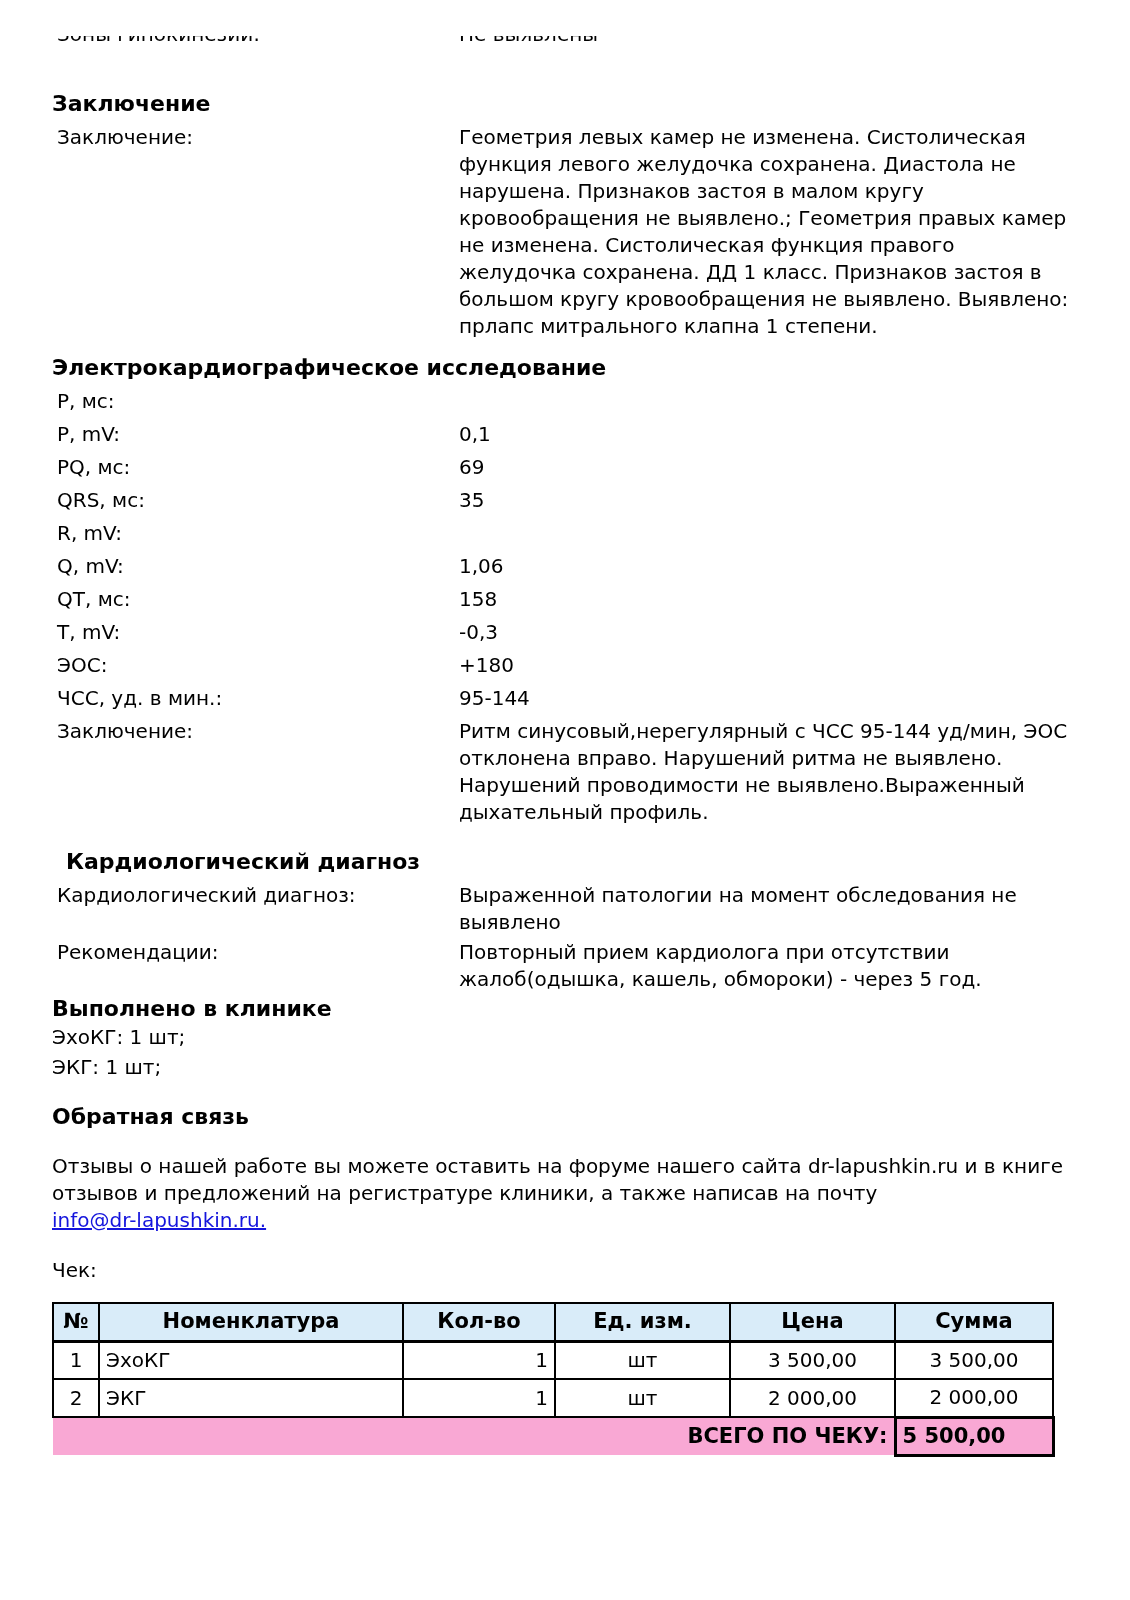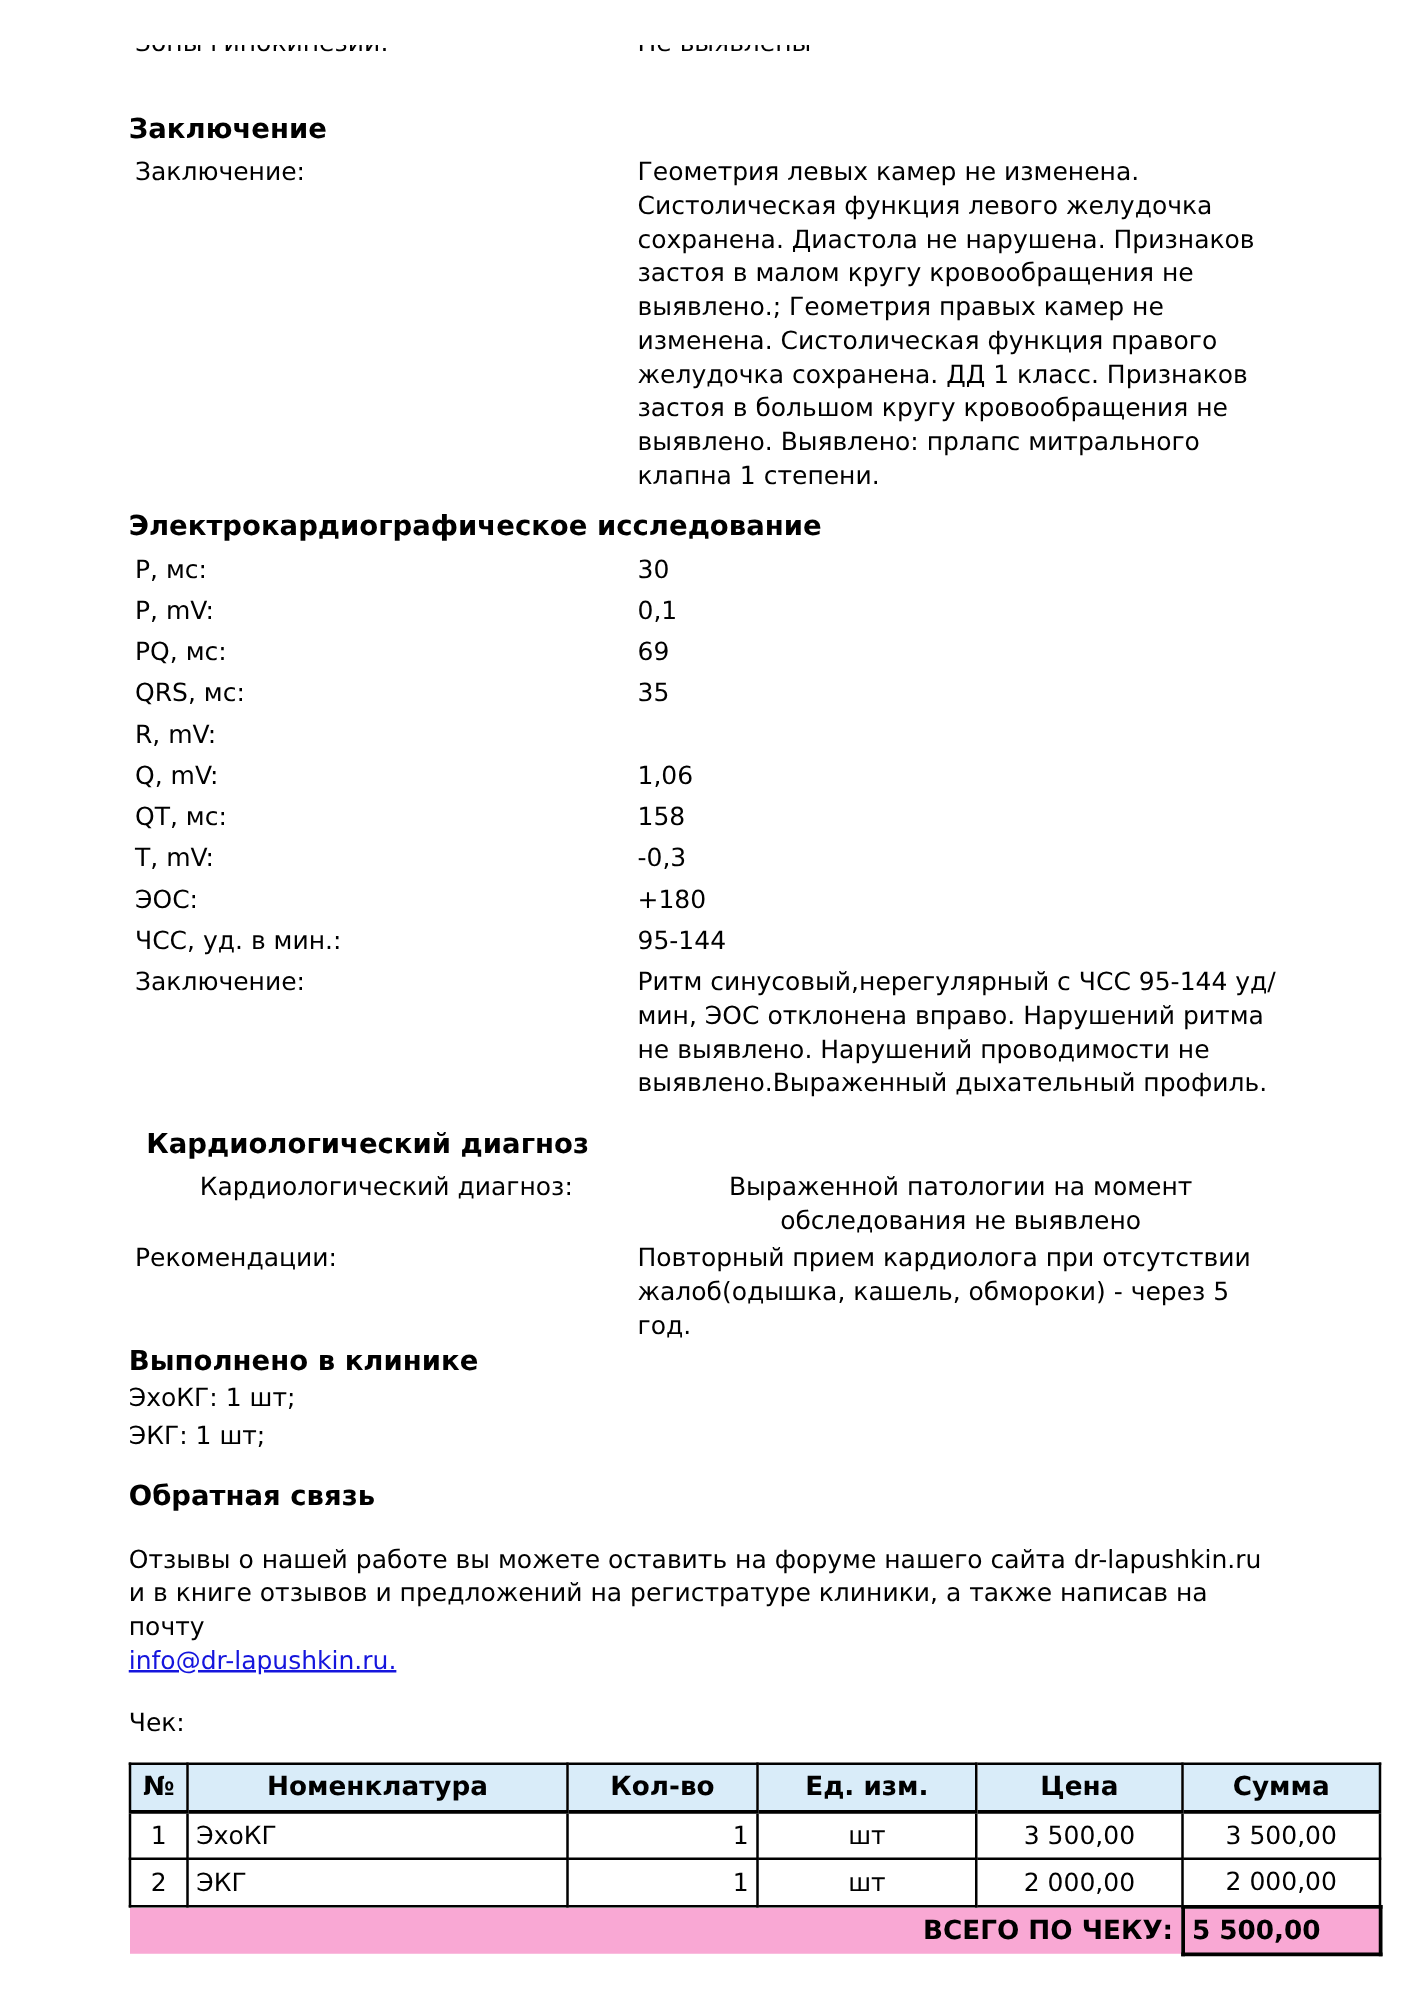--- a/index.html
+++ b/index.html
@@ -2,42 +2,42 @@
 <html lang="ru"><head>
 <meta charset="utf-8">
 <style>
   * { margin:0; padding:0; box-sizing:border-box; }
   html,body { background:#ffffff; }
   body {
     width:1130px; height:1600px; overflow:hidden;
     font-family:"DejaVu Sans","Liberation Sans",sans-serif;
     font-size:20px; line-height:27px; color:#000;
   }
-  .page { padding:0 103px; }
+  .page { padding:0 52px; }
 
   
   .top-clip { margin-top:36px; height:12px; overflow:hidden; }
   .top-clip .row { margin-top:-15px; }
 
   .row { display:flex; }
   .row .lbl { width:407px; flex:0 0 407px; padding-left:5px; }
   .row .val { flex:1; }
 
   h2 { font-size:22px; line-height:27px; font-weight:bold; }
   .h-conclusion   { margin-top:42px; }
   .h-ecg          { margin-top:14px; }
   .h-diagnosis    { margin-top:22px;margin-left:14px; }
   .h-performed    { margin-top:2px; }
   .h-feedback     { margin-top:21px; }
 
   .conclusion-row { margin-top:7px; }
   .ecg-params { margin-top:7px; }
   .ecg-params .row { margin-bottom:6px; }
   .ecg-conclusion-row { margin-top:0; }
-  .diag-row1 { margin-top:7px;text-align:center; }
+  .diag-row1 { margin-top:7px; }
   .diag-row2 { margin-top:3px; }
   .performed-lines div { line-height:30px; }
   .feedback-par { margin-top:23px; }
   a.mail-link { color:#1515dd; text-decoration:underline; }
   .receipt-label { margin-top:23px; }
 
   table.receipt {
     margin-top:18px; border-collapse:collapse; table-layout:fixed;
     width:1000px; font-size:20px;
   }
@@ -78,21 +78,20 @@
   <h2 class="h-conclusion">Заключение</h2>
   <div class="row conclusion-row">
     <div class="lbl">Заключение:</div>
     <div class="val">Геометрия левых камер не изменена. Систолическая функция левого желудочка сохранена. Диастола не нарушена. Признаков застоя в малом кругу кровообращения не выявлено.; Геометрия правых камер не изменена. Систолическая функция правого желудочка сохранена. ДД 1 класс. Признаков застоя в большом кругу кровообращения не выявлено. Выявлено: прлапс митрального клапна 1 степени.</div>
   </div>
 
   <h2 class="h-ecg">Электрокардиографическое исследование</h2>
   <div class="ecg-params">
     <div class="row">
       <div class="lbl">P, мс:</div>
-      <div class="val">30</div>
     </div>
     <div class="row">
       <div class="lbl">P, mV:</div>
       <div class="val">0,1</div>
     </div>
     <div class="row">
       <div class="lbl">PQ, мс:</div>
       <div class="val">69</div>
     </div>
     <div class="row">

